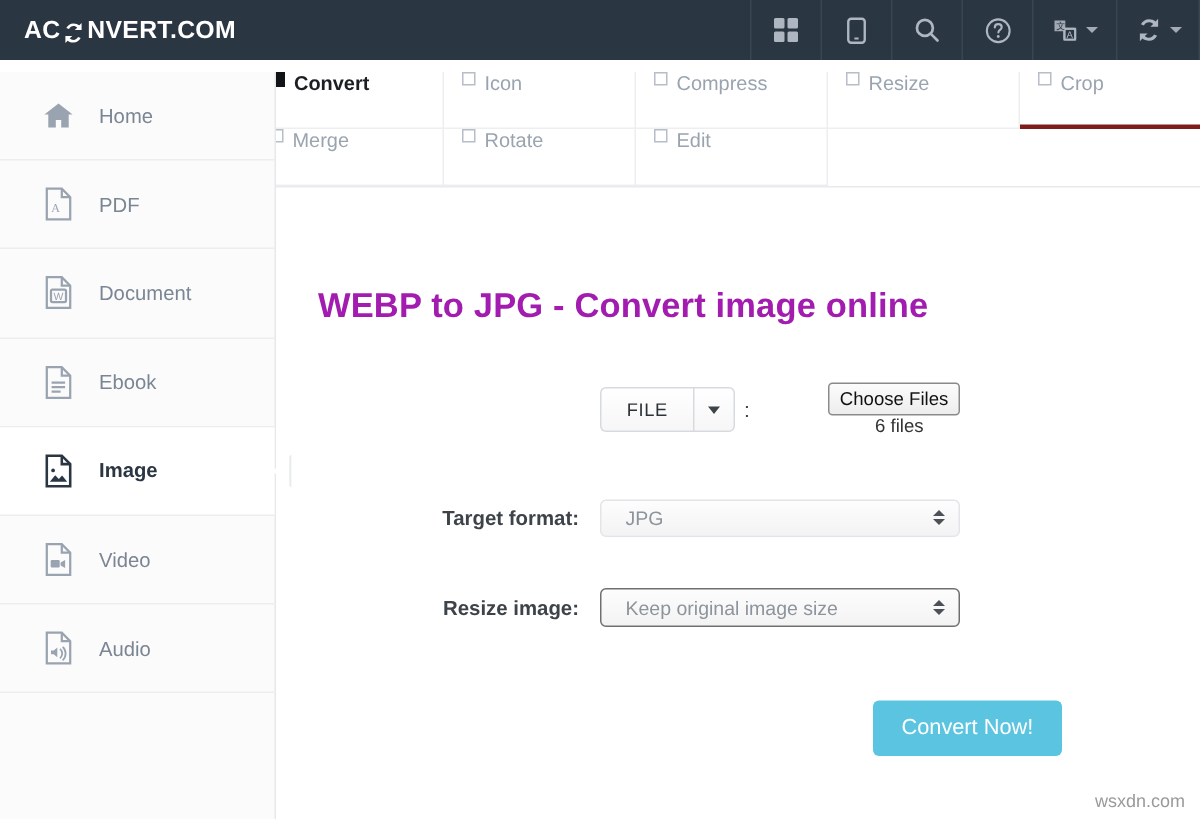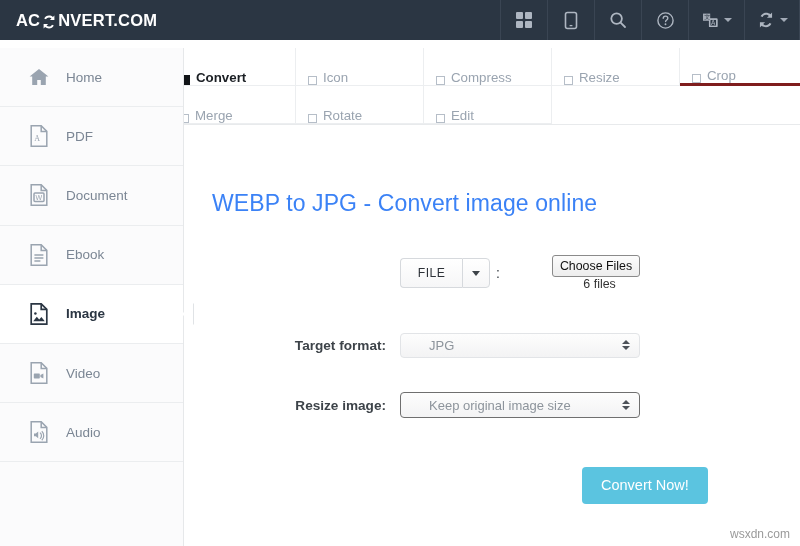--- a/index.html
+++ b/index.html
@@ -95,21 +95,21 @@
 
   
   .tabs {
     border-bottom:1px solid #e8eaec;
     width:100%;
   }
   .tab-row { display:flex; }
   .tab {
     flex:0 0 128px;
     height:38px;
-    display:flex; align-items:flex-end;
+    display:flex; align-items:flex-start;
     padding-left:12px;
     font-size:13.3px;
     color:#9aa4b0;
     border-right:1px solid #eceef0;
     border-bottom:1px solid #eceef0;
     white-space:nowrap;
   }
   .tab.active { color:#1b1f24; font-weight:bold; }
   .tab .box {
     display:inline-block;
@@ -120,22 +120,22 @@
     position:relative; top:0px;
     flex:0 0 auto;
   }
   .tab.active .box { background:#111417; border-color:#111417; width:10px;height:10px;}
   .tab.spacer { border-right:none; border-bottom:3px solid #7f1d1d; flex:1 1 auto; }
   .tab.blank { border-right:none; border-bottom:none; flex:1 1 auto; }
 
   
   .page-title {
     font-size:23px;
-    color:#3b82f6;
-    font-weight:normal;
+    color:#a21caf;
+    font-weight:bold;
     margin:0;
     padding:65px 0 0 44px;
     letter-spacing:.1px;
   }
 
   
   .form { padding:0 0 0 0; margin-top:38px; }
   .form-row {
     display:flex; align-items:center;
     margin-bottom:14px;
@@ -198,21 +198,21 @@
   .file-count { font-size:12.4px; color:#333; margin-left:7px; }
 
   .sel {
     height:25px;
     width:240px;
     border-radius:4px;
     background:linear-gradient(#fdfdfd,#f3f3f4);
     font-size:13px;
     color:#8d949c;
     display:flex; align-items:center;
-    padding:0 28px;
+    padding:0 16px;
     position:relative;
   }
   .sel.light { border:1px solid #e2e4e7; }
   .sel.focused { border:1px solid #6f6f6f; height:26px; color:#8d949c; }
   .sel .arrows {
     position:absolute; right:9px; top:50%;
     transform:translateY(-50%);
     display:flex; flex-direction:column; gap:2px;
   }
   .sel .arrows i { display:block; width:0;height:0; }

